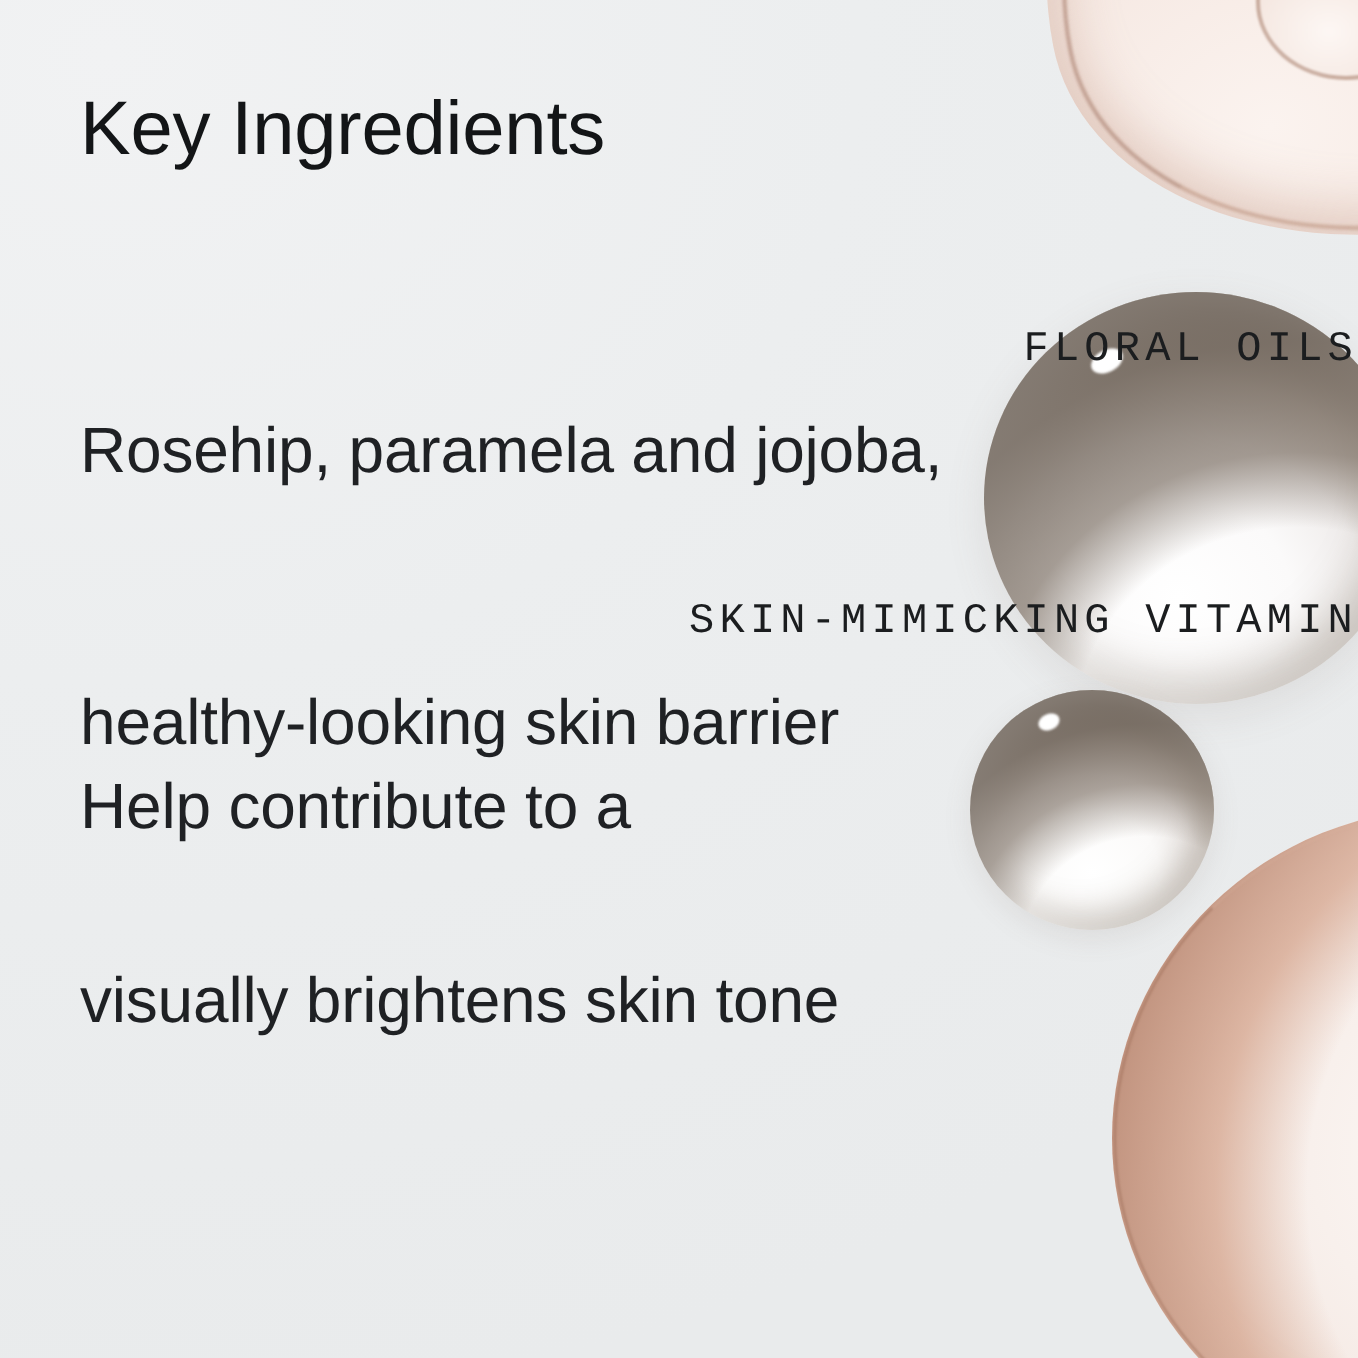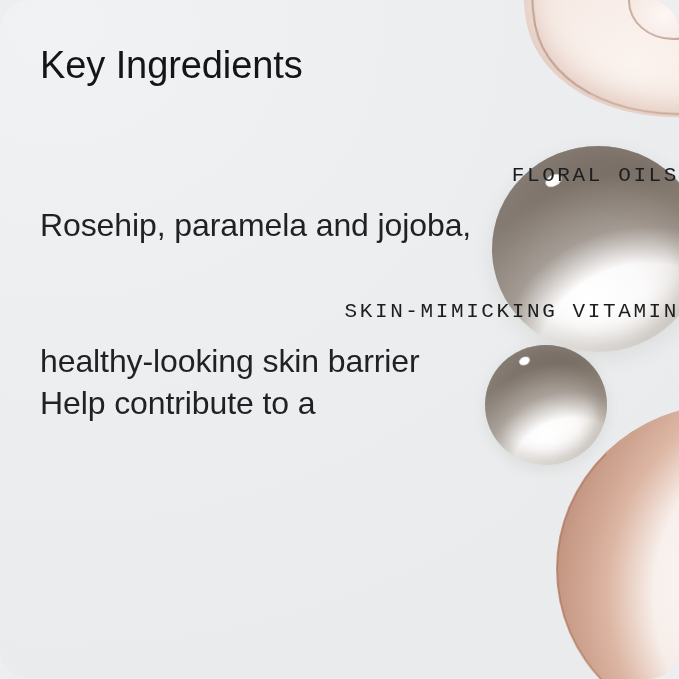--- a/index.html
+++ b/index.html
@@ -15,21 +15,20 @@
     background: #eceeef;
   }
 
   #card {
     position: relative;
     width: 679px;
     height: 679px;
     overflow: hidden;
     background:
       radial-gradient(120% 100% at 8% 4%, #f1f2f3 0%, #eceeef 46%, #e9ebec 100%);
-    border-radius: 31px;
   }
 
   
   .art {
     position: absolute;
     inset: 0;
     pointer-events: none;
   }
 
   
@@ -273,18 +272,19 @@
       <div class="section">
         <p class="section-label">SKIN-MIMICKING VITAMIN</p>
         <p class="section-body">
           <span class="line">healthy-looking skin barrier</span>
           <span class="line">Help contribute to a</span>
         </p>
       </div>
 
       <div class="section">
         <p class="section-body">
+          <span class="line">visually brightens skin tone</span>
         </p>
       </div>
 
     </div>
   </div>
 </div>
 
 </body></html>

